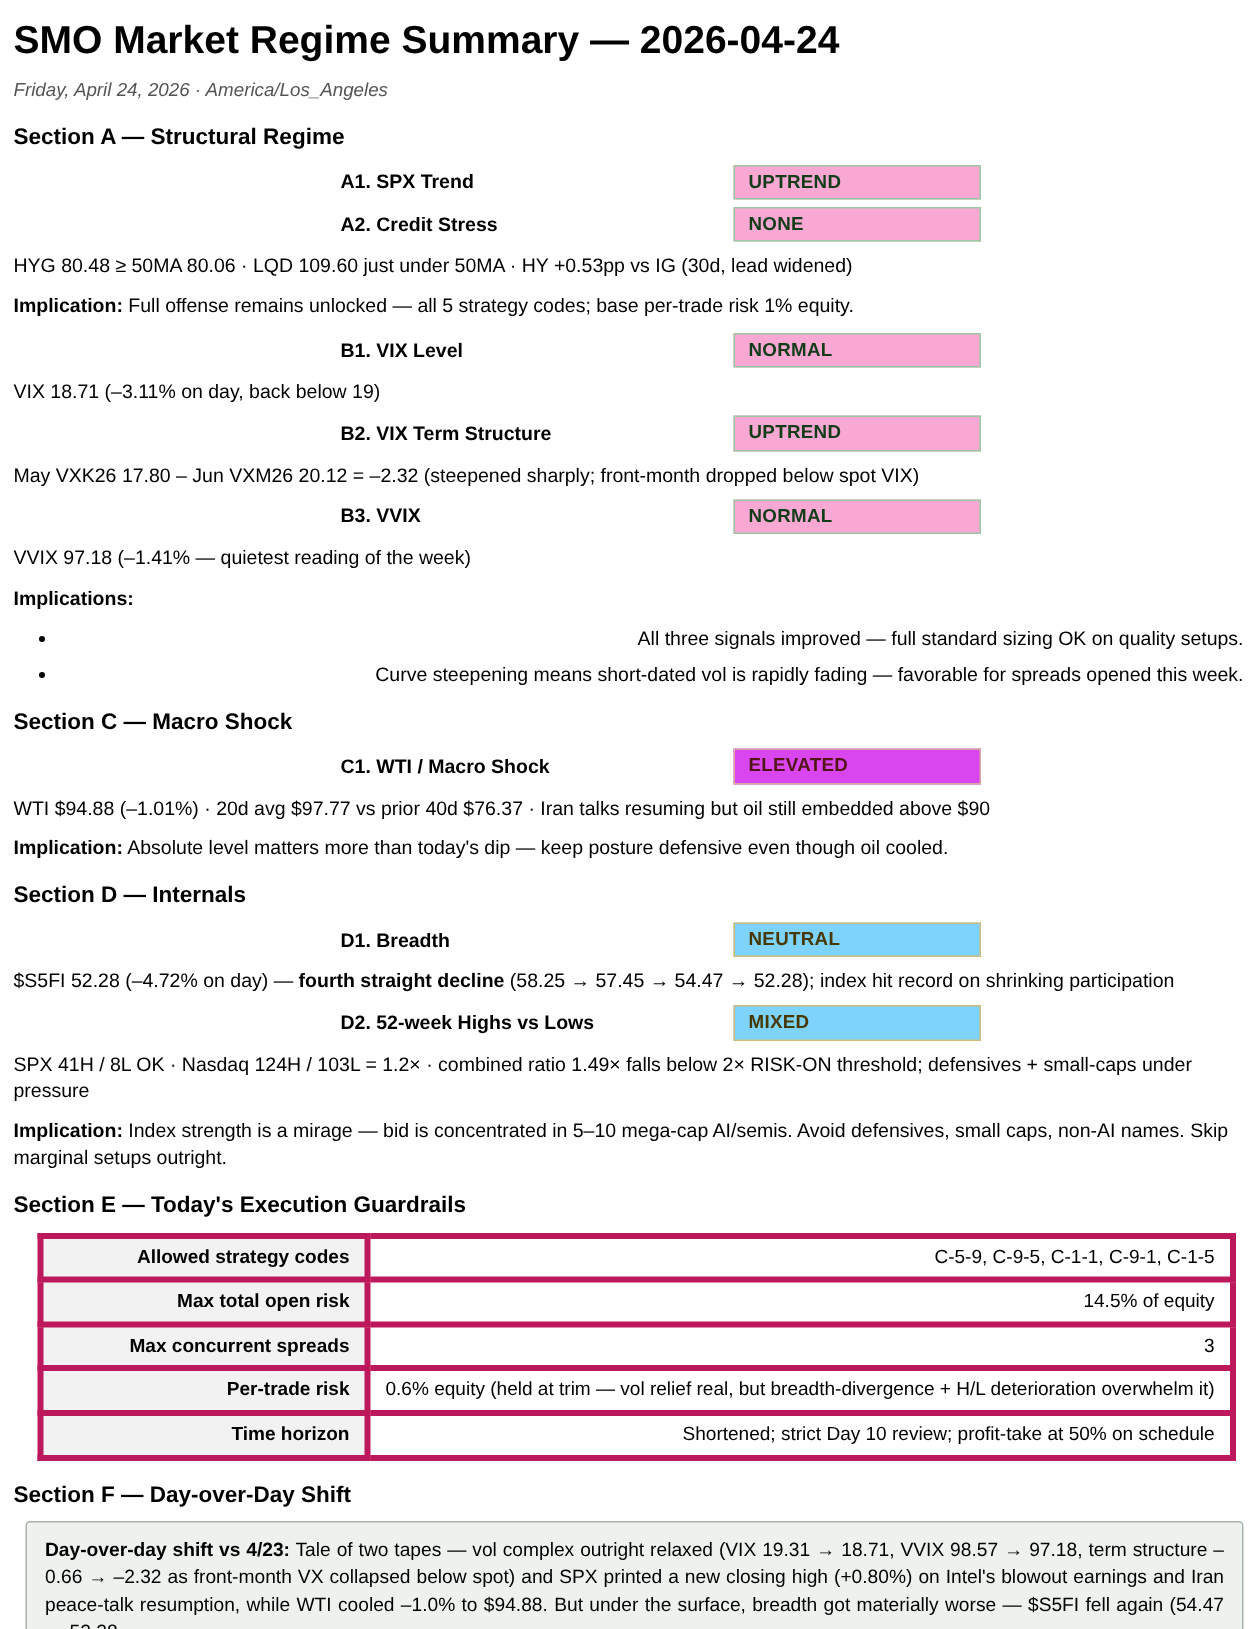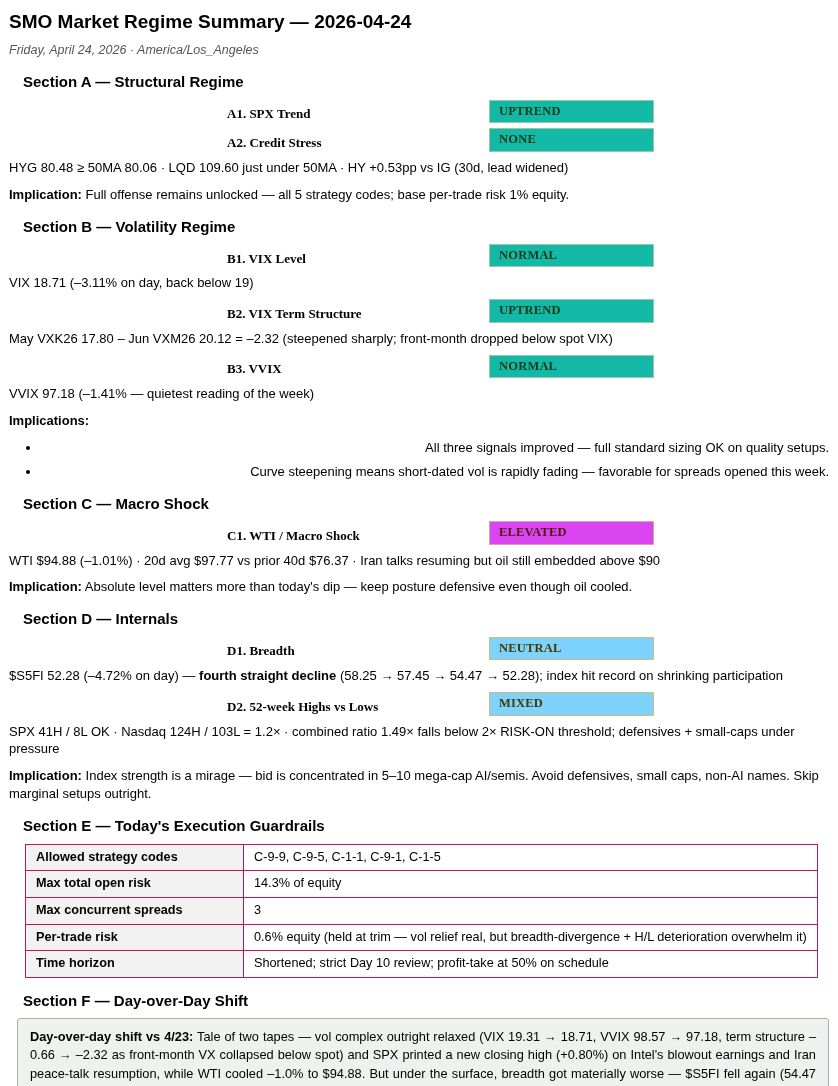--- a/index.html
+++ b/index.html
@@ -3,38 +3,38 @@
 <meta charset="utf-8">
 <style>
   * { box-sizing: border-box; margin: 0; padding: 0; }
   html, body { background: #ffffff; }
   body {
     width: 838px; height: 1086px; overflow: hidden;
     font-family: "Liberation Sans", sans-serif;
     font-size: 13px; line-height: 1.38; color: #000;
     padding: 7px 9px 0 9px;
   }
-  h1 { font-size: 19px; font-weight: bold; margin: 2px 0 7px 0; }
+  h1 { font-size: 26px; font-weight: bold; margin: 2px 0 7px 0; }
   .subtitle { font-style: italic; color: #555; font-size: 12.5px; margin: 0 0 2px 0; }
-  h2 { font-size: 15px; font-weight: bold; margin: 13px 0 7px 14px; }
-  .regime-row { display: flex; align-items: flex-end; margin: 5px 0; font-family: Liberation Serif, serif; }
+  h2 { font-size: 15px; font-weight: bold; margin: 13px 0 7px 0; }
+  .regime-row { display: flex; align-items: center; margin: 5px 0; }
   .regime-label { font-weight: bold; margin-left: 218px; flex: 0 0 262px; }
   .badge {
     flex: 0 0 165px; font-weight: bold; font-size: 12.5px;
     padding: 2px 9px; border: 1px solid #999; letter-spacing: .2px;
   }
-  .badge[data-status="green"]  { background: #14b8a6; border-color: #9bc7a2; color: #123c18; }
+  .badge[data-status="green"]  { background: #f9a8d4; border-color: #9bc7a2; color: #123c18; }
   .badge[data-status="red"]    { background: #d946ef; border-color: #dba4a2; color: #521515; }
   .badge[data-status="yellow"] { background: #7dd3fc; border-color: #cfbc7d; color: #463800; }
   .detail { margin: 7px 0; }
   .impl { margin: 9px 0; }
   ul.bullets { list-style: disc; margin: 7px 0; padding-left: 32px; text-align: right; }
   ul.bullets li { margin: 6px 0; }
   table.guardrails { border-collapse: collapse; margin: 5px 0 8px 16px; }
-  table.guardrails td { border: 1px solid #be185d; padding: 4px 10px; font-size: 12.7px; vertical-align: middle; }
+  table.guardrails td { border: 4px solid #be185d; padding: 4px 10px; font-size: 12.7px; vertical-align: middle; text-align: right; }
   table.guardrails td.key { font-weight: bold; background: #f2f2f2; width: 218px; }
   table.guardrails td.val { white-space: nowrap; min-width: 560px; }
   .note-box {
     margin: 5px 0 10px 8px; padding: 9px 12px;
     background: #eef2ee; border: 1px solid #a9b3a9; border-radius: 3px;
     text-align: justify; font-size: 12.8px; line-height: 1.42;
   }
 </style>
 </head>
 <body>
@@ -53,21 +53,20 @@
   <div class="regime-row">
     <div class="regime-label">A2. Credit Stress</div>
     <div class="badge" data-status="green">NONE</div>
   </div>
   <p class="detail">HYG 80.48 ≥ 50MA 80.06 · LQD 109.60 just under 50MA · HY +0.53pp vs IG (30d, lead widened)</p>
 
   <p class="impl"><strong>Implication:</strong><span> Full offense remains unlocked — all 5 strategy codes; base per-trade risk 1% equity.</span></p>
 </section>
 
 <section>
-  <h2>Section B — Volatility Regime</h2>
 
   <div class="regime-row">
     <div class="regime-label">B1. VIX Level</div>
     <div class="badge" data-status="green">NORMAL</div>
   </div>
   <p class="detail">VIX 18.71 (–3.11% on day, back below 19)</p>
 
   <div class="regime-row">
     <div class="regime-label">B2. VIX Term Structure</div>
     <div class="badge" data-status="green">UPTREND</div>
@@ -116,25 +115,25 @@
 
   <p class="impl"><strong>Implication:</strong><span> Index strength is a mirage — bid is concentrated in 5–10 mega-cap AI/semis. Avoid defensives, small caps, non-AI names. Skip marginal setups outright.</span></p>
 </section>
 
 <section>
   <h2>Section E — Today's Execution Guardrails</h2>
   <table class="guardrails">
     <tbody>
       <tr>
         <td class="key">Allowed strategy codes</td>
-        <td class="val">C-9-9, C-9-5, C-1-1, C-9-1, C-1-5</td>
+        <td class="val">C-5-9, C-9-5, C-1-1, C-9-1, C-1-5</td>
       </tr>
       <tr>
         <td class="key">Max total open risk</td>
-        <td class="val">14.3% of equity</td>
+        <td class="val">14.5% of equity</td>
       </tr>
       <tr>
         <td class="key">Max concurrent spreads</td>
         <td class="val">3</td>
       </tr>
       <tr>
         <td class="key">Per-trade risk</td>
         <td class="val">0.6% equity (held at trim — vol relief real, but breadth-divergence + H/L deterioration overwhelm it)</td>
       </tr>
       <tr>

